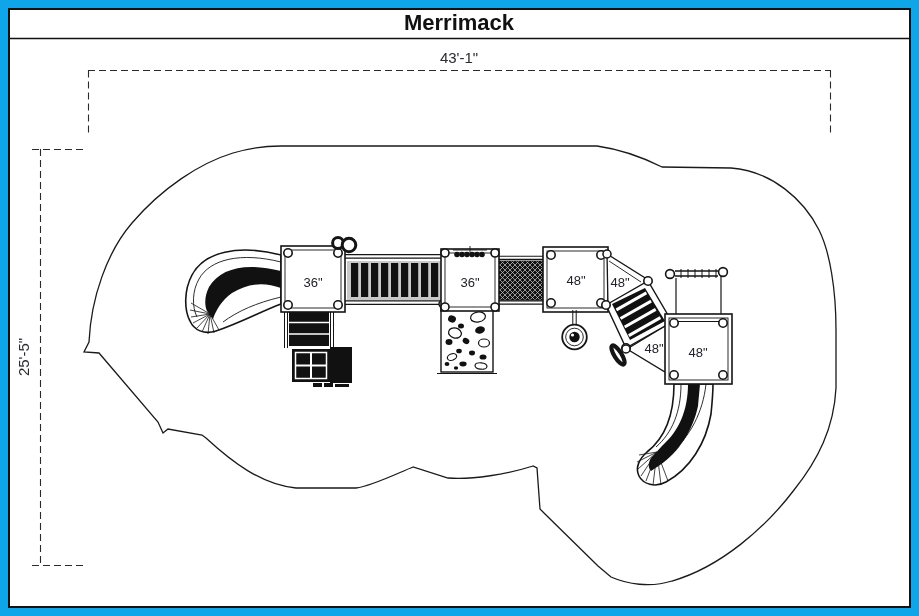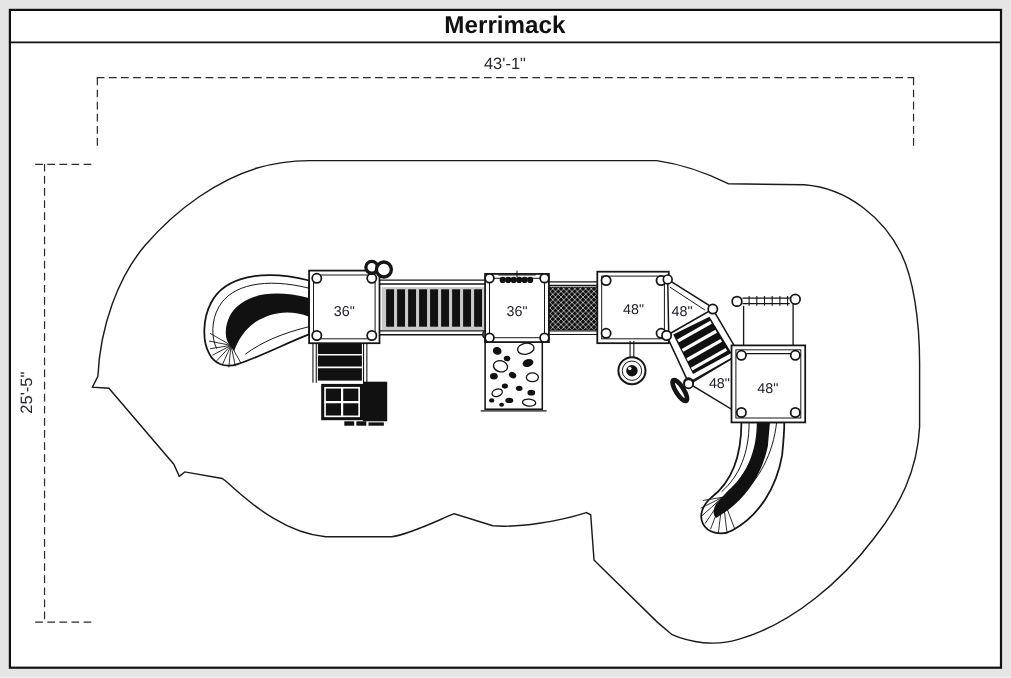--- a/index.html
+++ b/index.html
@@ -1,17 +1,17 @@
 <!DOCTYPE html>
 <html><head>
 <meta charset="utf-8">
 <style>
   html,body{margin:0;padding:0;background:#fff;}
   body{font-family:"Liberation Sans", sans-serif;}
-  .stage{position:relative;width:919px;height:616px;background:#e5e5e5;overflow:hidden;}
+  .stage{position:relative;width:919px;height:616px;background:#0ea5e9;overflow:hidden;}
   svg{position:absolute;left:0;top:0;}
   text{font-family:"Liberation Sans", sans-serif;}
   .title-text{font-size:22px;font-weight:bold;fill:#111;}
   .dim-text{font-size:15px;fill:#2a2a30;}
   .deck-label{font-size:13px;fill:#22232a;}
   .dash{stroke:#2a2a2a;stroke-width:1.1;fill:none;stroke-dasharray:7 4;}
 </style>
 </head>
 <body>
 

